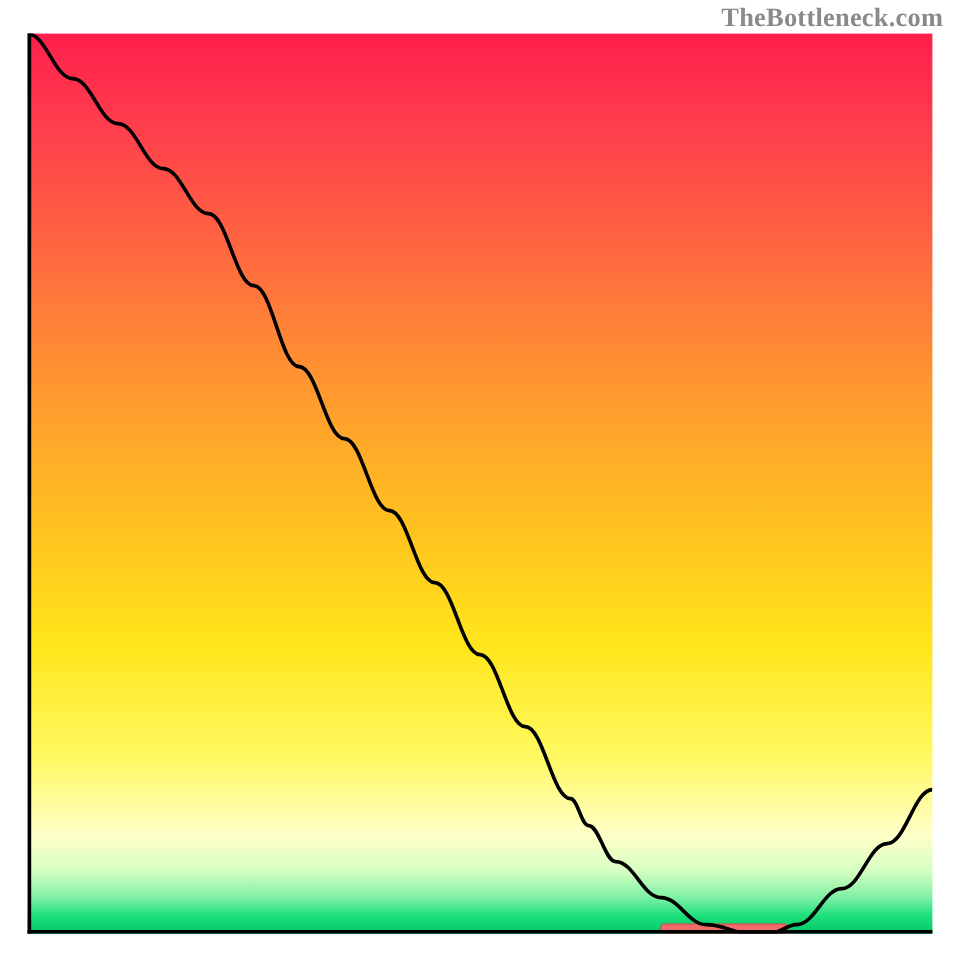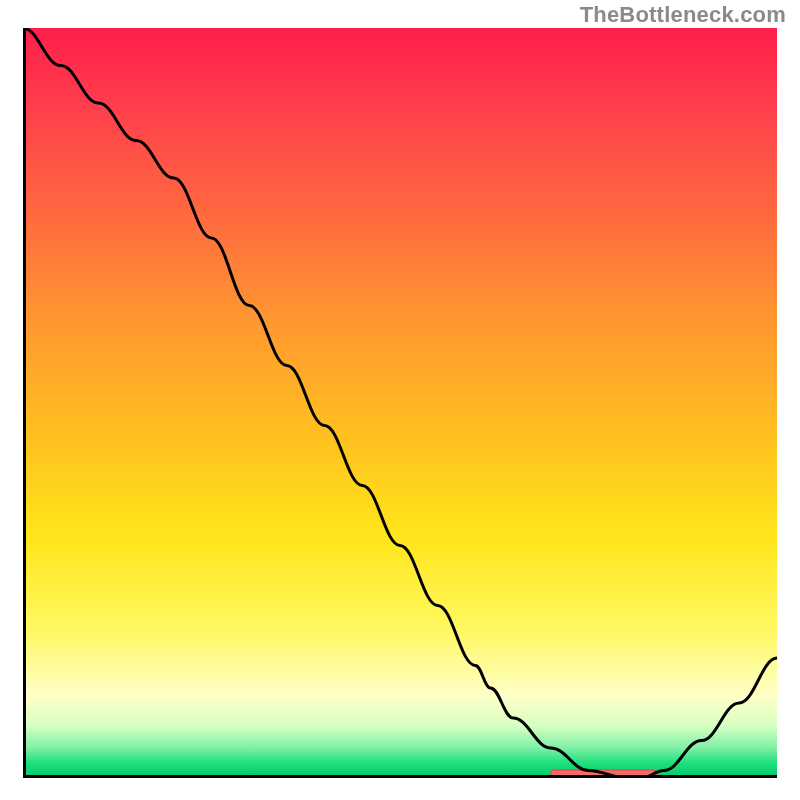--- a/index.html
+++ b/index.html
@@ -8,20 +8,21 @@
     width: 800px;
     height: 800px;
     background: #ffffff;
     font-family: Arial, Helvetica, sans-serif;
     overflow: hidden;
   }
   .stage {
     position: relative;
     width: 800px;
     height: 648px;
+    font-family: Liberation Serif, serif;
   }
   .attribution {
     position: absolute;
     top: 2px;
     right: 14px;
     font-size: 22px;
     font-weight: 600;
     color: #8a8a8a;
     letter-spacing: 0.2px;
   }

